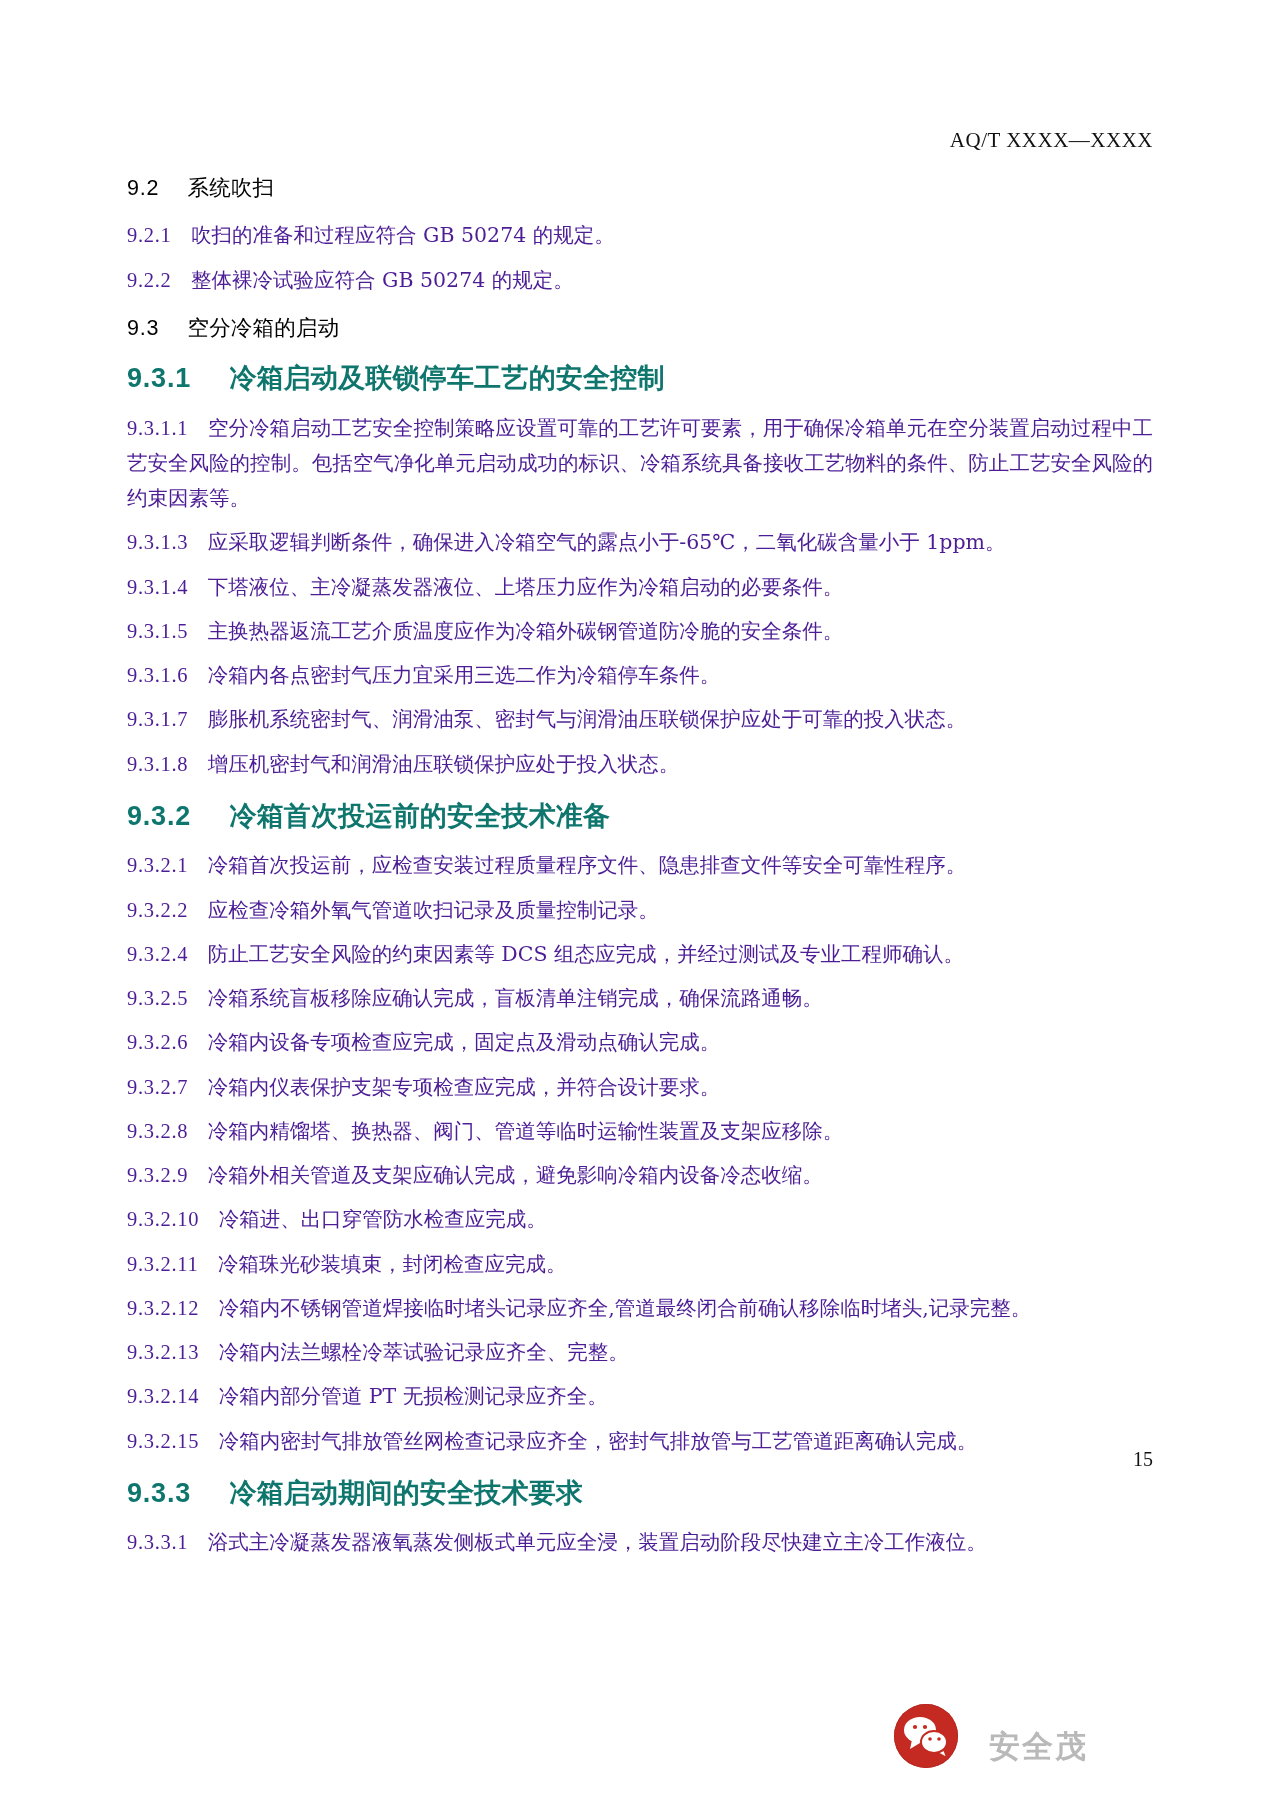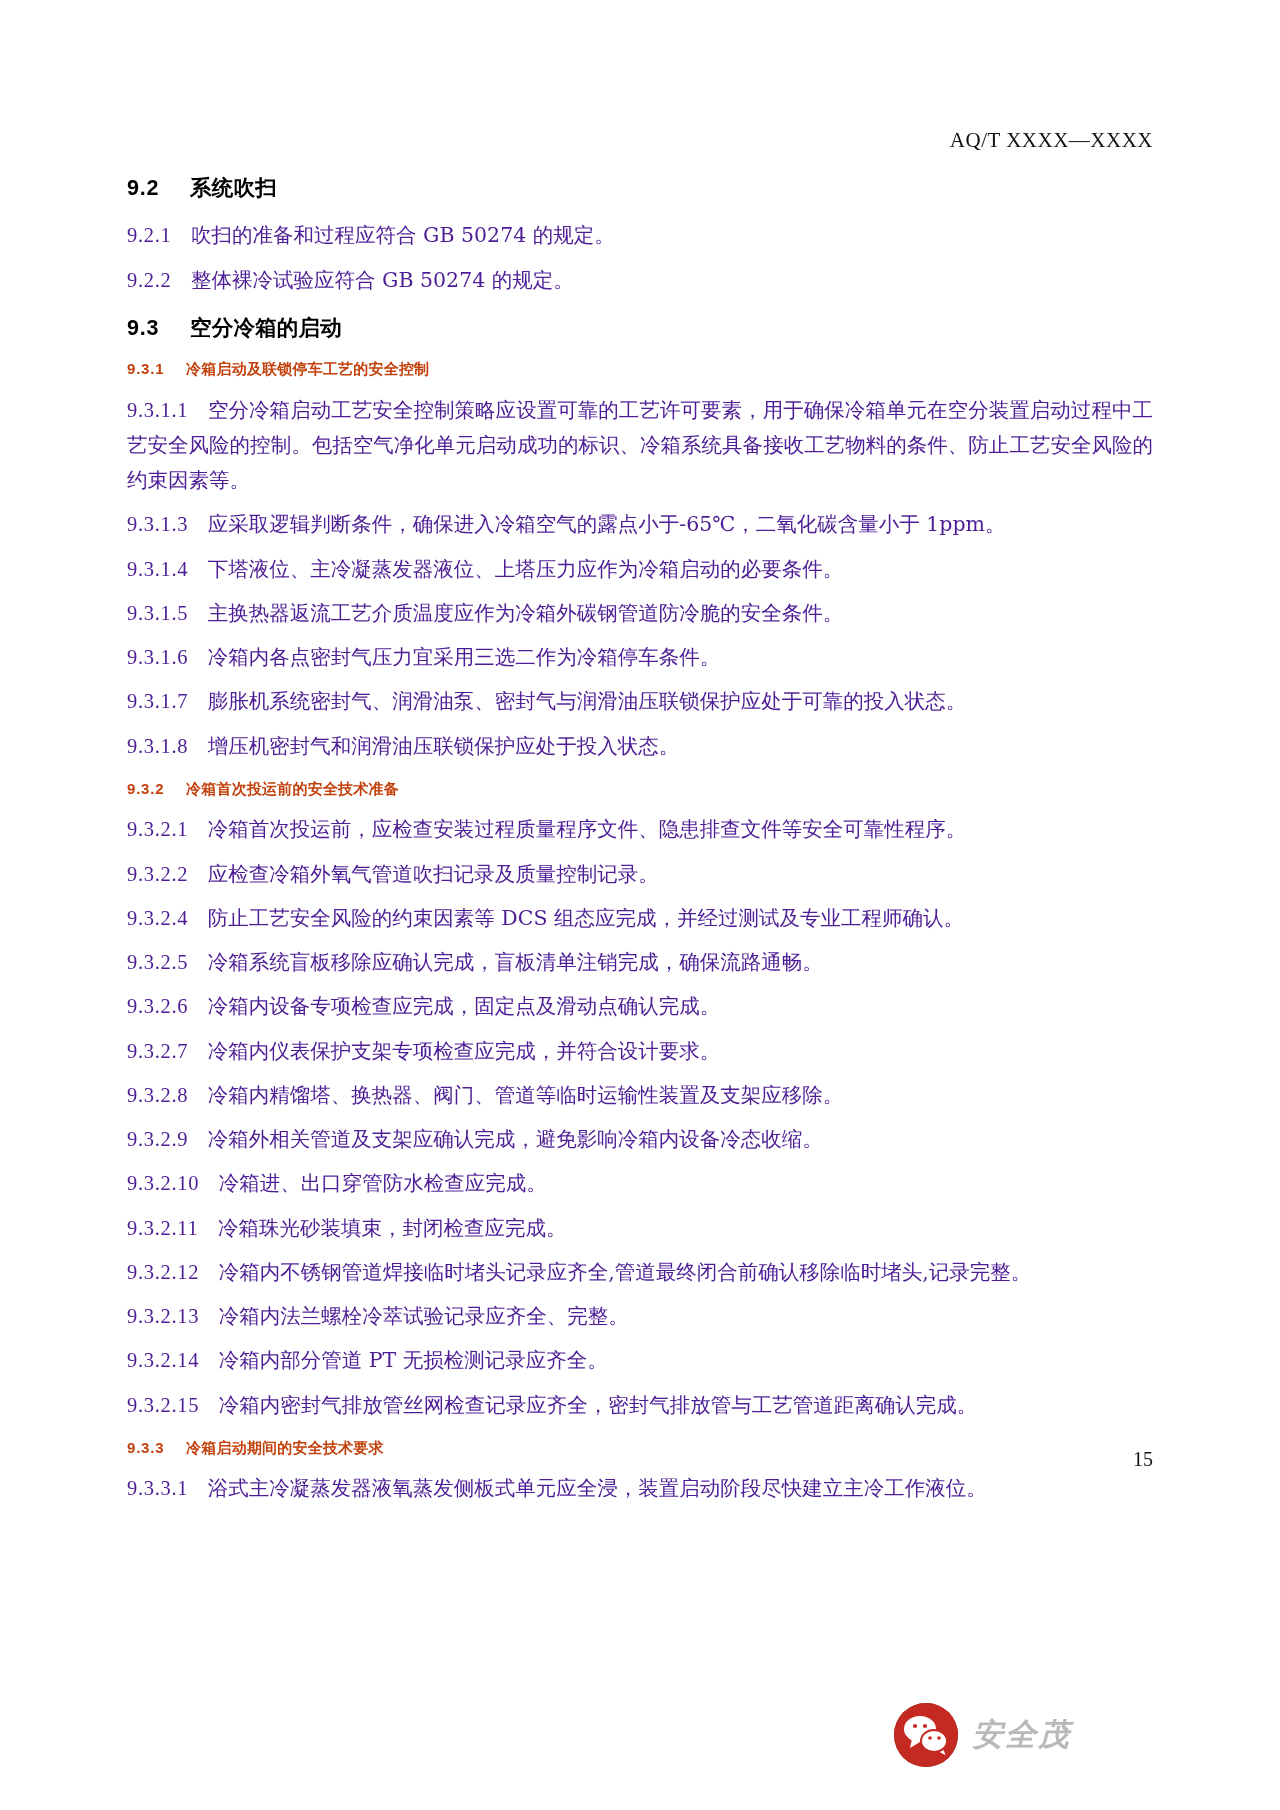--- a/index.html
+++ b/index.html
@@ -35,32 +35,32 @@
     text-align: right;
   }
   .content {
     position: absolute;
     left: 127px;
     top: 172px;
     width: 1026px;
   }
   .h2 {
     font-family: "DejaVu Sans", "Liberation Sans", sans-serif;
-    font-weight: bold;
+    font-weight: normal;
     font-size: 21.5px;
     color: #000;
     margin: 0 0 14px 0;
     line-height: 1.5;
     letter-spacing: 0.2px;
   }
   .h3 {
     font-family: "DejaVu Sans", "Liberation Sans", sans-serif;
     font-weight: bold;
-    font-size: 15px;
-    color: #c2410c;
+    font-size: 27px;
+    color: #0f766e;
     margin: 0 0 12px 0;
     line-height: 1.5;
     letter-spacing: 0.2px;
   }
   .num {
     display: inline;
     font-family: "Liberation Serif", serif;
     letter-spacing: 0.6px;
   }
   .h2 .num, .h3 .num {
@@ -90,23 +90,22 @@
     font-size: 20px;
     color: #111;
   }
   .watermark {
     position: absolute;
     right: 86px;
     bottom: 42px;
     width: 300px;
     height: 66px;
     display: flex;
-    align-items: center;
-    gap: 14px;
-    font-style: italic;
+    align-items: flex-end;
+    gap: 31px;
   }
   .wm-circle {
     width: 64px;
     height: 64px;
     border-radius: 50%;
     background: #c42a22;
     position: relative;
     flex: 0 0 auto;
     box-shadow: 0 0 0 1px #b52a22 inset;
   }

